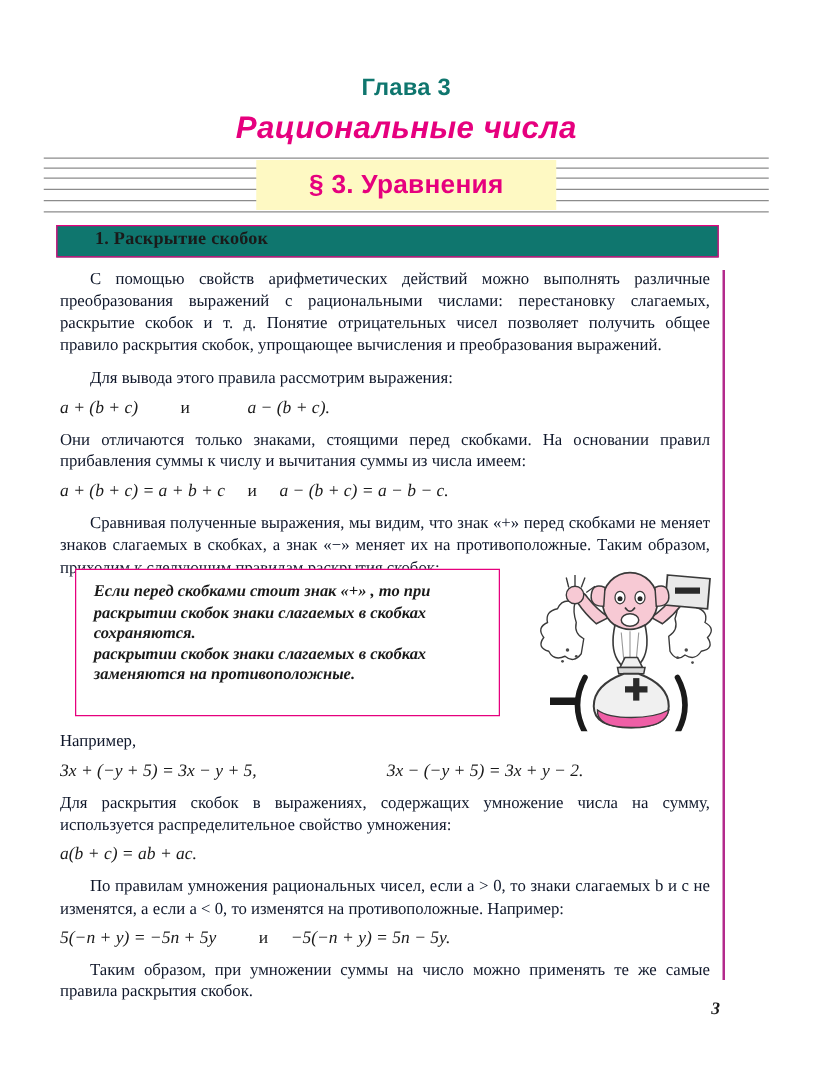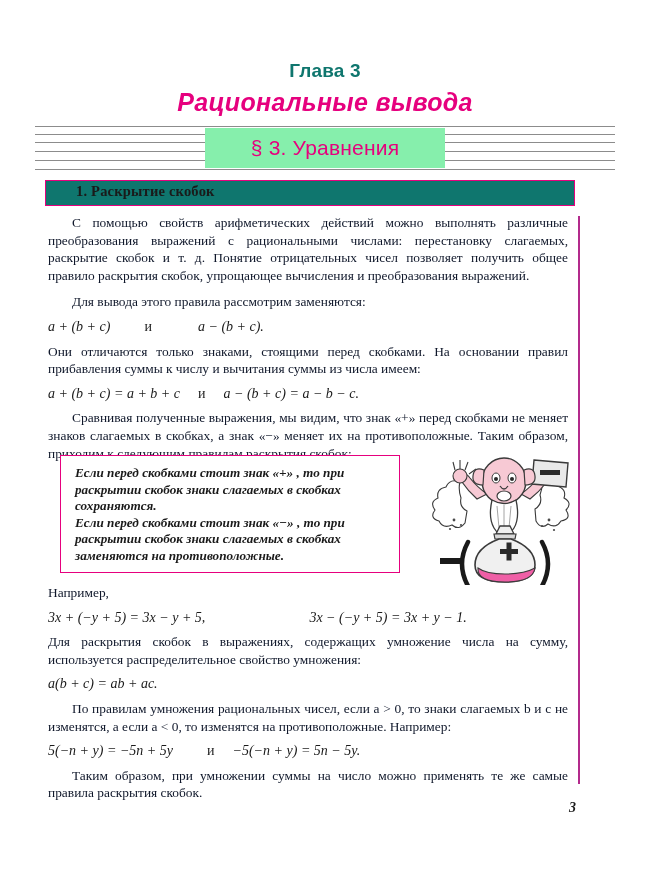--- a/index.html
+++ b/index.html
@@ -65,25 +65,25 @@
   .rule-band .hline.l3 { top: 25px; }
   .rule-band .hline.l4 { top: 34px; }
   .rule-band .hline.l5 { top: 43px; }
 
   .section-title {
     position: absolute;
     left: 205px;
     top: 128px;
     width: 240px;
     height: 40px;
-    background: #86efac;
+    background: #fef9c3;
     text-align: center;
     line-height: 40px;
     font-family: "Liberation Sans", sans-serif;
-    font-weight: normal;
+    font-weight: bold;
     font-size: 21px;
     color: #e6007e;
     letter-spacing: 0.2px;
   }
 
   
   .subsection-box {
     position: absolute;
     left: 45px;
     top: 180px;
@@ -195,21 +195,21 @@
     font-size: 14px;
     color: #1a1a1a;
   }
 </style>
 </head>
 <body>
 
 <div class="page">
 
   <div class="chapter-num">Глава 3</div>
-  <div class="chapter-title">Рациональные вывода</div>
+  <div class="chapter-title">Рациональные числа</div>
 
   <div class="rule-band">
     <div class="hline l0"></div>
     <div class="hline l1"></div>
     <div class="hline l2"></div>
     <div class="hline l3"></div>
     <div class="hline l4"></div>
     <div class="hline l5"></div>
   </div>
   <div class="section-title">§ 3. Уравнения</div>
@@ -217,37 +217,36 @@
   <div class="subsection-box">
     <div class="label">1. Раскрытие скобок</div>
   </div>
 
   <div class="right-rule"></div>
 
   <div class="body">
 
     <p class="para">С помощью свойств арифметических действий можно выполнять различные преобразования выражений с рациональными числами: перестановку слагаемых, раскрытие скобок и т. д. Понятие отрицательных чисел позволяет получить общее правило раскрытия скобок, упрощающее вычисления и преобразования выражений.</p>
 
-    <p class="para spaced">Для вывода этого правила рассмотрим заменяются:</p>
+    <p class="para spaced">Для вывода этого правила рассмотрим выражения:</p>
 
     <div class="formula"><span class="v">a + (b + c)</span><span class="gap-sm"></span><span>и</span><span class="gap-xl"></span><span class="v">a − (b + c).</span></div>
 
     <p class="para noindent">Они отличаются только знаками, стоящими перед скобками. На основании правил прибавления суммы к числу и вычитания суммы из числа имеем:</p>
 
     <div class="formula"><span class="v">a + (b + c) = a + b + c</span><span class="gap-md"></span><span>и</span><span class="gap-md"></span><span class="v">a − (b + c) = a − b − c.</span></div>
 
     <p class="para">Сравнивая полученные выражения, мы видим, что знак «+» перед скобками не меняет знаков слагаемых в скобках, а знак «−» меняет их на противоположные. Таким образом, приходим к следующим правилам раскрытия скобок:</p>
   </div>
 
   <div class="rule-wrap">
     <div class="rule-box">
       <p>Если перед скобками стоит знак  «+» , то при</p>
       <p>раскрытии скобок знаки слагаемых в скобках</p>
       <p>сохраняются.</p>
-      <p>Если перед скобками стоит знак  «−» , то при</p>
       <p>раскрытии скобок  знаки слагаемых в скобках</p>
       <p>заменяются на противоположные.</p>
     </div>
   </div>
 
   <div class="illus">
     <svg width="150" height="135" viewBox="0 0 150 135" xmlns="http://www.w3.org/2000/svg">
 
       <g fill="#ffffff" stroke="#3a3a3a" stroke-width="1.1">
         <path d="M30 32 q-10 -4 -14 5 q-10 2 -8 11 q-9 4 -3 12 q-6 8 4 11 q4 8 13 4 q7 6 13 -2 l2 -12 q-8 -4 -6 -13 q-3 -9 -1 -16 z"></path>
@@ -308,21 +307,21 @@
       <path d="M38 92 q-12 22 0 44" fill="none" stroke="#1a1a1a" stroke-width="4.5" stroke-linecap="round"></path>
       <path d="M112 92 q12 22 0 44" fill="none" stroke="#1a1a1a" stroke-width="4.5" stroke-linecap="round"></path>
 
       <rect x="10" y="108" width="21" height="6" fill="#1a1a1a"></rect>
     </svg>
   </div>
 
   <div class="body" style="top: 584px;">
     <p class="para noindent">Например,</p>
 
-    <div class="formula"><span class="v">3x + (−y + 5) = 3x − y + 5,</span><span class="gap-lg"></span><span class="v">3x − (−y + 5) = 3x + y − 1.</span></div>
+    <div class="formula"><span class="v">3x + (−y + 5) = 3x − y + 5,</span><span class="gap-lg"></span><span class="v">3x − (−y + 5) = 3x + y − 2.</span></div>
 
     <p class="para noindent">Для раскрытия скобок в выражениях, содержащих умножение числа на сумму, используется распределительное свойство умножения:</p>
 
     <div class="formula"><span class="v">a(b + c) = ab + ac.</span></div>
 
     <p class="para">По правилам умножения рациональных чисел, если  a &gt; 0, то знаки слагаемых b и c не изменятся, а если a &lt; 0, то изменятся на противоположные. Например:</p>
 
     <div class="formula"><span class="v">5(−n + y) = −5n + 5y</span><span class="gap-sm"></span><span>и</span><span class="gap-md"></span><span class="v">−5(−n + y) = 5n − 5y.</span></div>
 
     <p class="para">Таким образом, при умножении суммы на число можно применять те же самые правила раскрытия скобок.</p>

